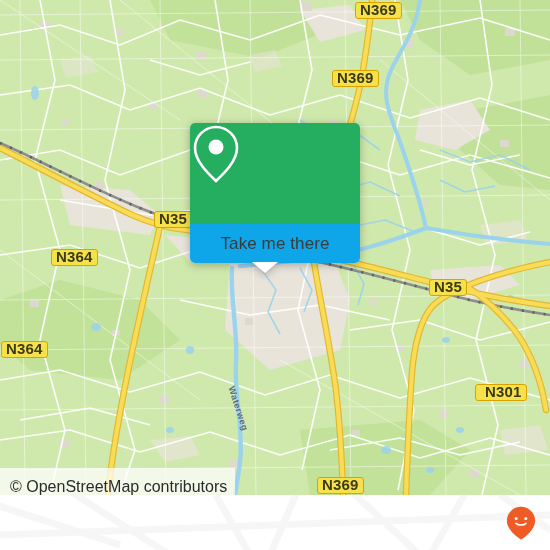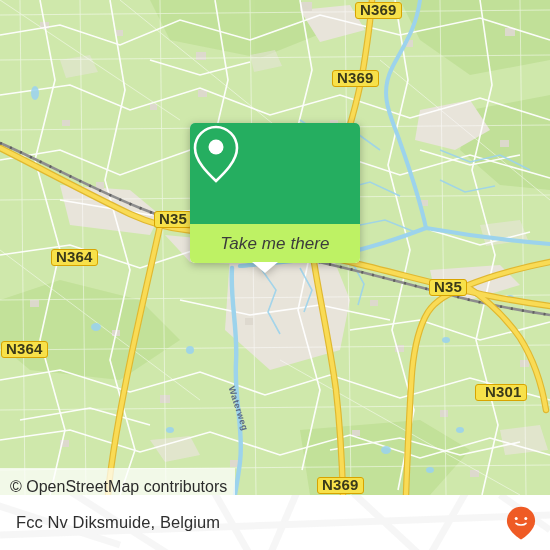--- a/index.html
+++ b/index.html
@@ -21,21 +21,21 @@
   .water-label{position:absolute;color:#5a6a86;font-size:9px;font-weight:bold;
                letter-spacing:.5px;white-space:nowrap;
                transform:rotate(72deg);transform-origin:left top;}
 
   
   .popup{position:absolute;left:190px;top:123px;width:170px;height:140px;
          border-radius:5px;overflow:visible;
          filter:drop-shadow(0 2px 4px rgba(0,0,0,.28));}
   .popup-body{width:170px;height:140px;border-radius:5px;overflow:hidden;background:#fff;}
   .popup-top{height:101px;background:#25ae60;display:flex;align-items:center;justify-content:center;}
-  .popup-bottom{height:39px;background:#bef264;display:flex;align-items:center;justify-content:center;font-style:italic;}
+  .popup-bottom{height:39px;background:#0ea5e9;display:flex;align-items:center;justify-content:center;}
   .popup-label{color:#3b3b3b;font-size:17px;letter-spacing:.1px;}
   .popup-tail{position:absolute;left:62px;top:139px;width:0;height:0;
               border-left:13px solid transparent;border-right:13px solid transparent;
               border-top:11px solid #fff;}
 
   
   .attrib{position:absolute;left:0;top:468px;background:rgba(255,255,255,.72);
           color:#2b2b2b;font-size:16px;line-height:21px;padding:8px 8px 0 10px;
           white-space:nowrap;}
 
@@ -258,21 +258,20 @@
         <path d="M-10,8 L120,50"></path>
           <path d="M60,-10 L170,60"></path>
           <path d="M210,-10 L250,60"></path>
         <path d="M300,-10 L270,60"></path>
           <path d="M350,-5 L420,60"></path>
           <path d="M470,-10 L430,60"></path>
         <path d="M500,0 L550,35"></path>
           <path d="M0,40 L550,20"></path>
       </g>
     </svg>
-    <div class="footer-title">Fcc Nv Diksmuide, Belgium</div>
     <div class="brand">
       <svg width="30" height="34" viewBox="0 0 30 34">
         <path d="M15 0.8 C7.2 0.8 0.9 7.1 0.9 14.9 C0.9 23.6 11.2 31.2 15 33.4 C18.8 31.2 29.1 23.6 29.1 14.9 C29.1 7.1 22.8 0.8 15 0.8 Z" fill="#ef5b25"></path>
         <circle cx="10.2" cy="12.4" r="1.5" fill="#ffffff"></circle>
         <circle cx="19.8" cy="12.4" r="1.5" fill="#ffffff"></circle>
         <path d="M10 17.4 C12 19.6 18 19.6 20 17.4" stroke="#ffffff" stroke-width="1.6" fill="none" stroke-linecap="round"></path>
       </svg>
     </div>
   </div>
 

